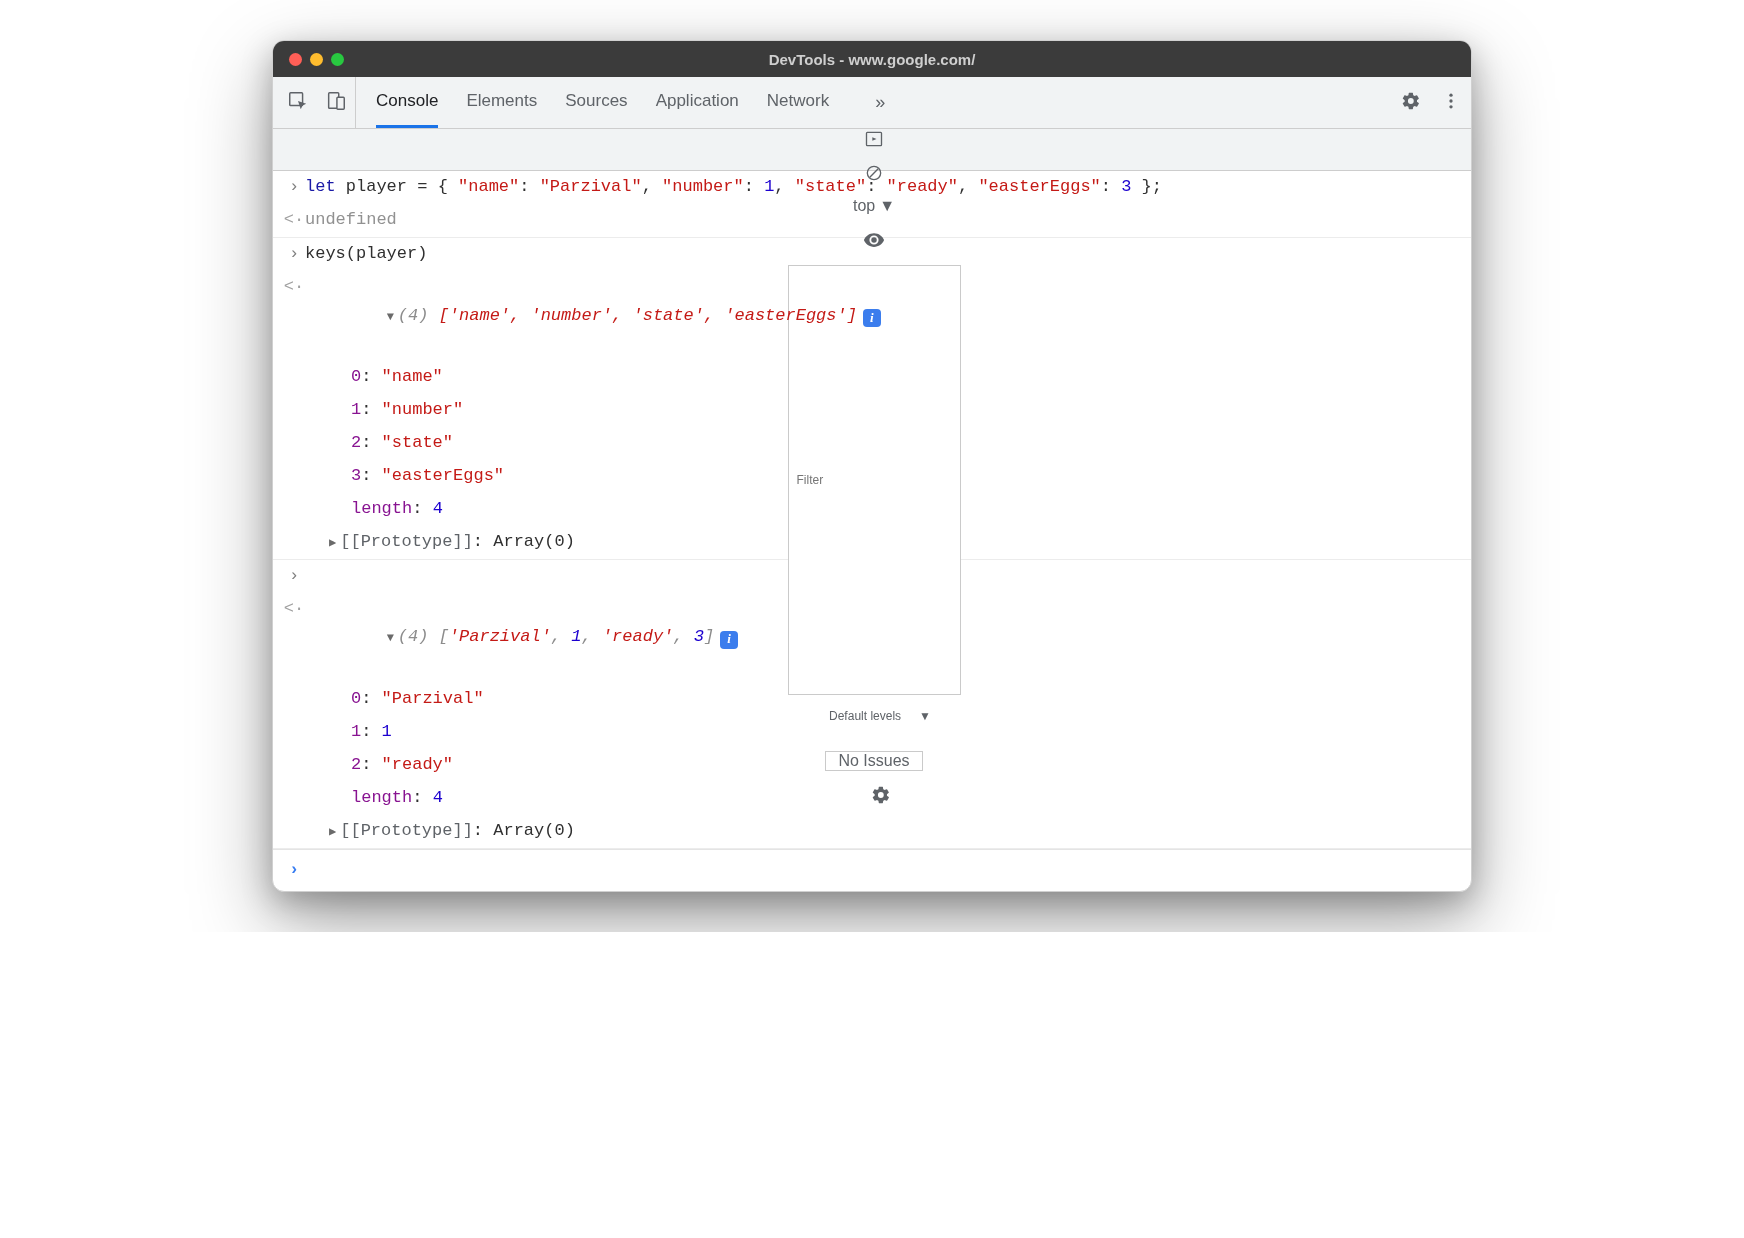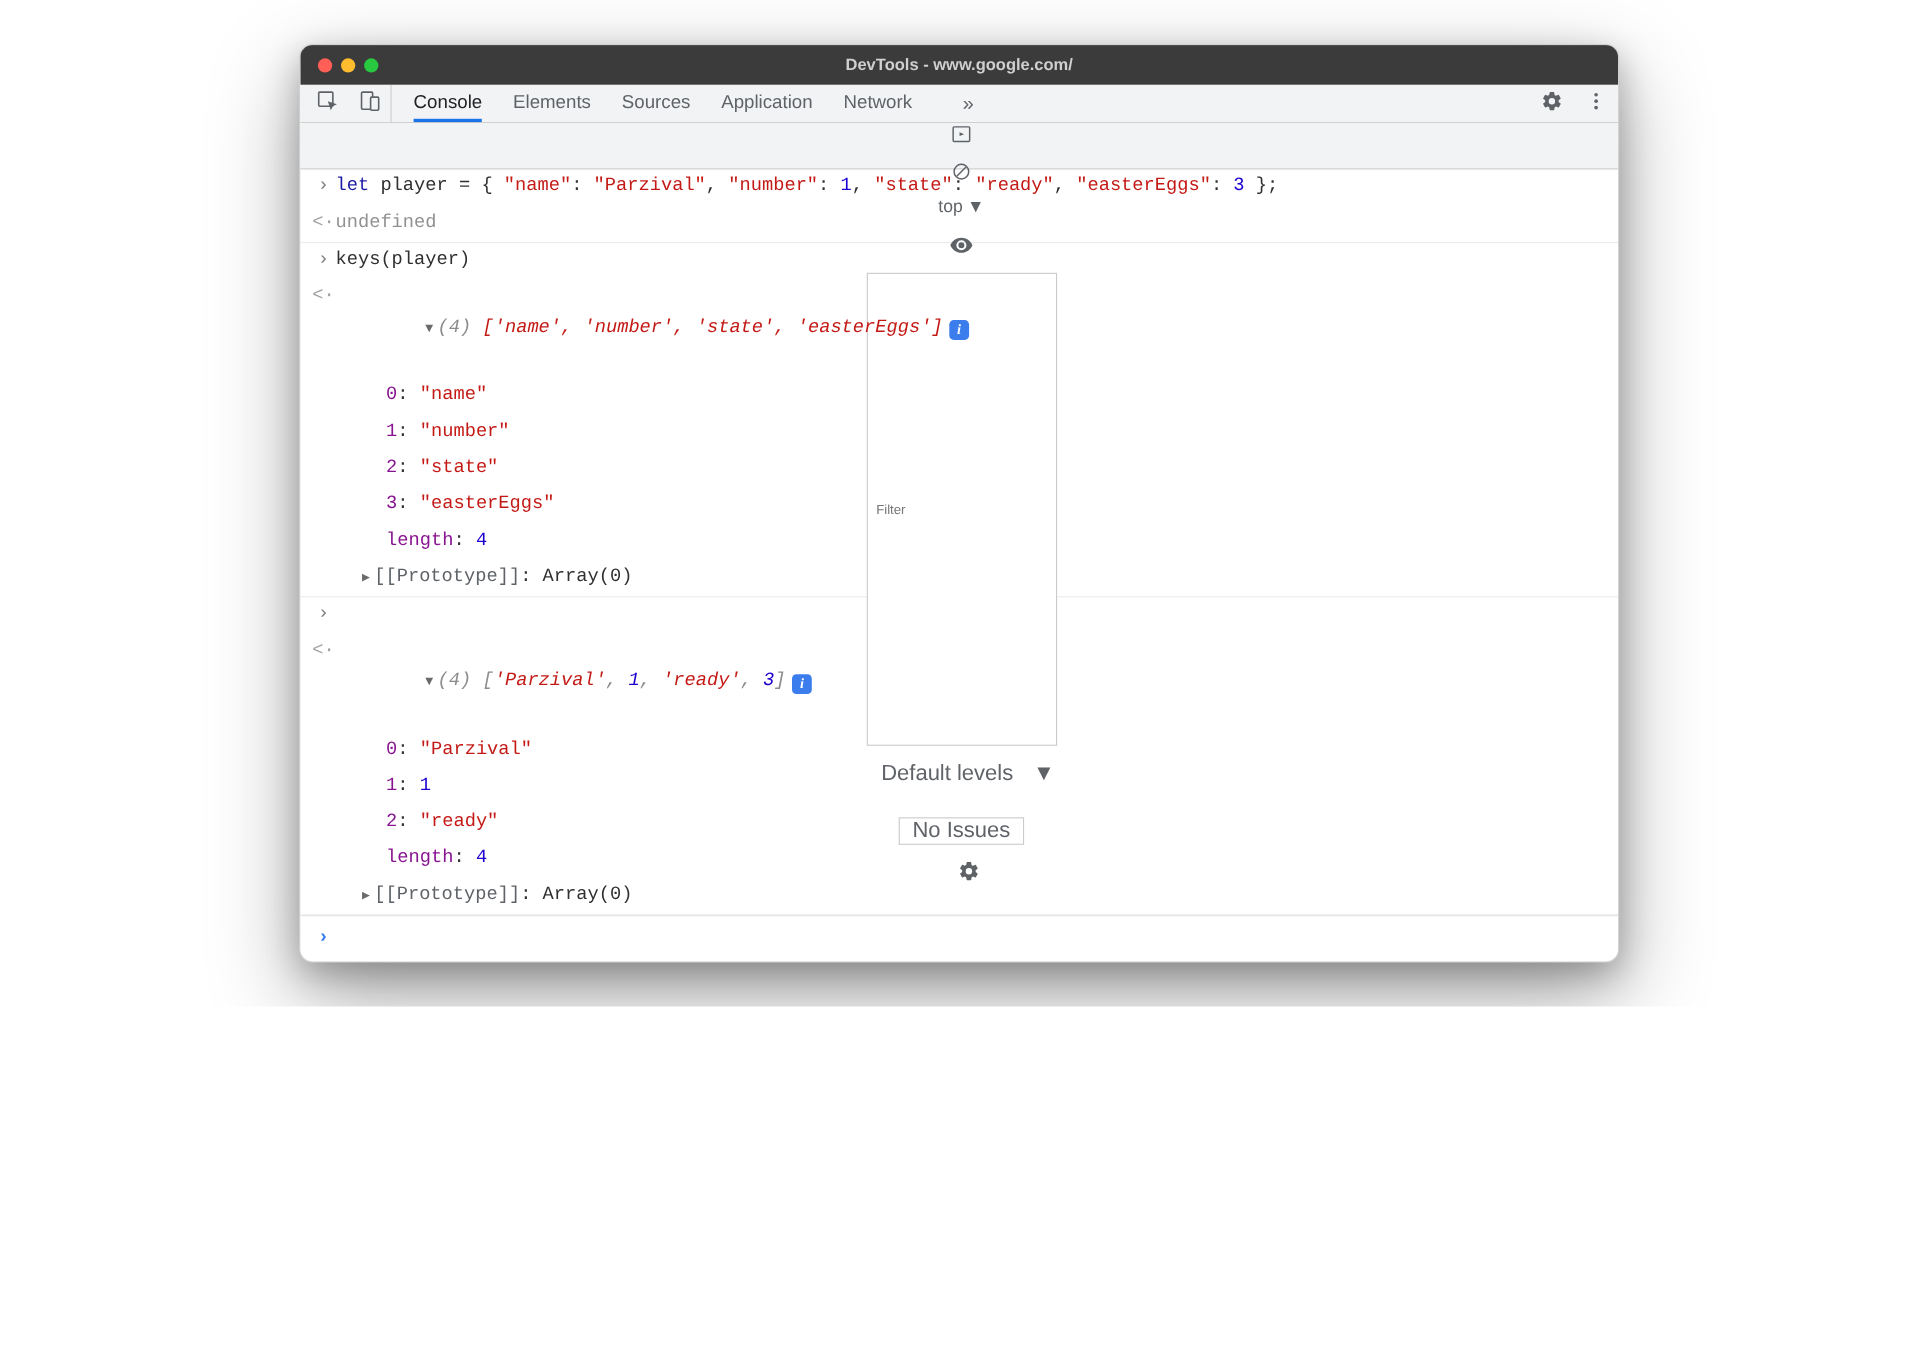--- a/index.html
+++ b/index.html
@@ -31,21 +31,21 @@
   .tl { width: 13px; height: 13px; border-radius: 50%; }
   .tl.close { background: #ff5f57; }
   .tl.min { background: #febc2e; }
   .tl.max { background: #28c840; }
   .titlebar-title {
     position: absolute; left: 0; right: 0; text-align: center;
     color: #cfcfcf; font-size: 15px; font-weight: 600; pointer-events: none;
   }
   
   .tabs-row {
-    height: 35px;
+    height: 52px;
     background: #f1f3f4;
     border-bottom: 1px solid #cdcdcd;
     display: flex; align-items: center;
     padding: 0 10px 0 14px;
   }
   .dev-icons { display: flex; gap: 16px; align-items: center; padding-right: 8px; border-right: 1px solid #cdcdcd; height: 100%; }
   .tabs { display: flex; gap: 28px; padding-left: 20px; align-items: center; height: 100%; }
   .tab { font-size: 17px; color: #5f6368; height: 100%; display: flex; align-items: center; border-bottom: 3px solid transparent; cursor: pointer; }
   .tab.active { color: #202124; border-bottom-color: #1a73e8; }
   .spacer { flex: 1; }
@@ -56,23 +56,23 @@
   .toolbar {
     height: 42px; background: #f1f3f4; border-bottom: 1px solid #cdcdcd;
     display: flex; align-items: center; padding: 0 10px 0 14px; gap: 14px; flex-direction: column;
   }
   .tool-btn { display: flex; align-items: center; color: #5f6368; cursor: pointer; }
   .context-select { font-size: 16px; color: #5f6368; display: flex; align-items: center; gap: 4px; cursor: pointer; }
   .filter-input {
     flex: 0 0 430px; height: 28px; border: 1px solid #cacaca; background: #fff;
     padding: 0 8px; font-size: 12px; color: #5f6368; outline: none;
   }
-  .levels-select { font-size: 20px; color: #5f6368; display: flex; align-items: center; gap: 18px; margin-left: 12px; cursor: pointer;}
+  .levels-select { font-size: 12px; color: #5f6368; display: flex; align-items: center; gap: 18px; margin-left: 12px; cursor: pointer;}
   .issues-btn {
-    border: 1px solid #cacaca; background: #fff; color: #5f6368; font-size: 20px;
+    border: 1px solid #cacaca; background: #fff; color: #5f6368; font-size: 16px;
     height: 28px; padding: 0 12px; display: flex; align-items: center; cursor: pointer;
   }
   
   .console {
     font-family: Menlo, Consolas, "Courier New", monospace;
     font-size: 17px; line-height: 1.7;
     color: #303030;
   }
   .row { display: flex; padding: 2px 10px 2px 10px; }
   .row.sep { border-bottom: 1px solid #ececec; }

